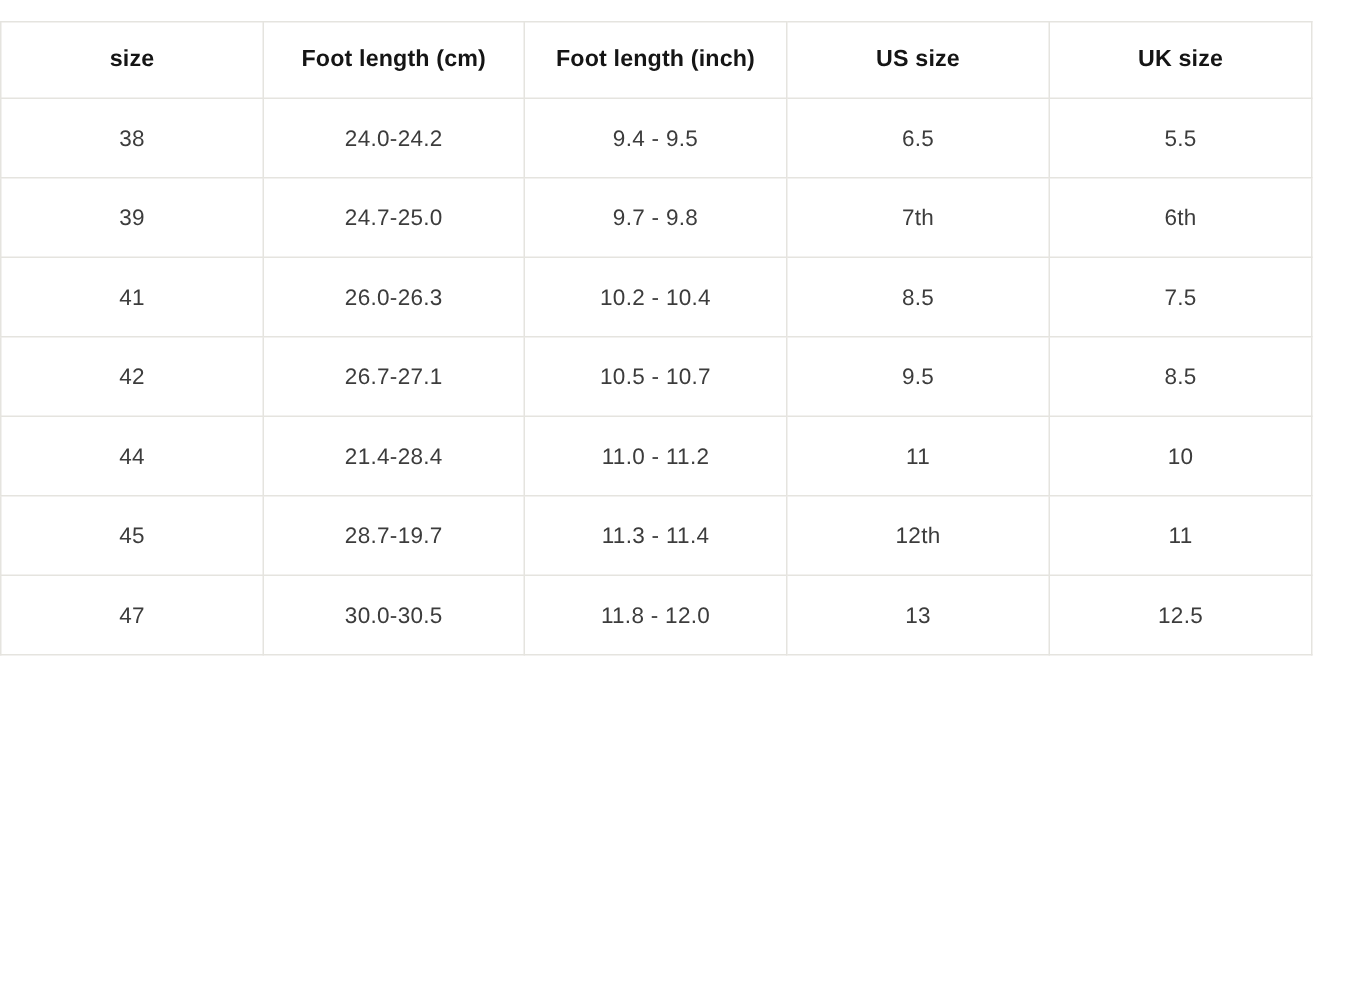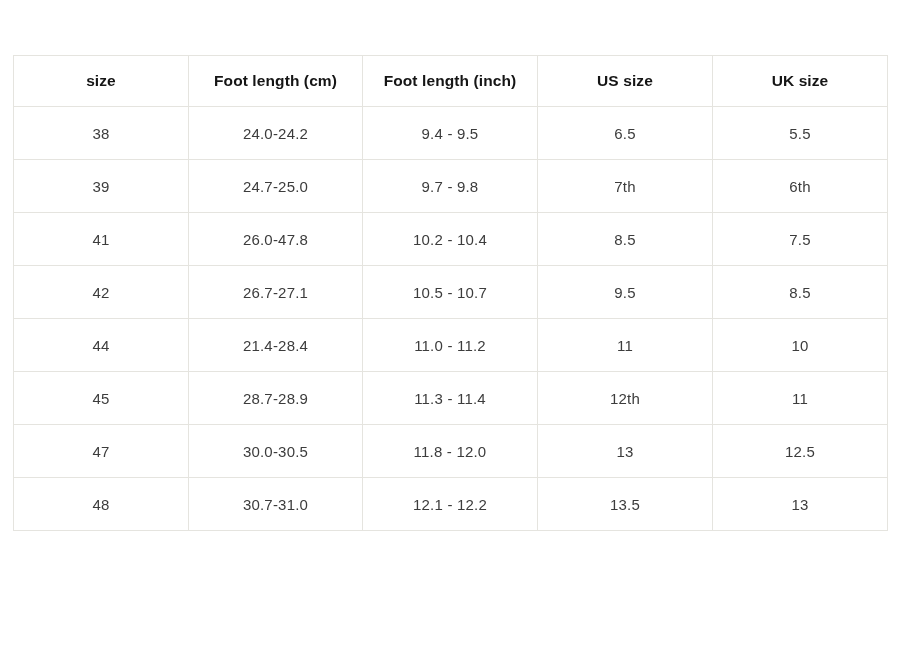--- a/index.html
+++ b/index.html
@@ -9,24 +9,23 @@
   body {
     width: 900px;
     height: 672px;
     background: #ffffff;
     font-family: "Liberation Sans", "DejaVu Sans", sans-serif;
     overflow: hidden;
   }
 
   #size-chart-wrap {
     position: absolute;
-    left: 13px;
+    left: 0;
     top: 14px;
     width: 874px;
-    margin-top: 41px;
   }
 
   table.size-chart {
     border-collapse: collapse;
     table-layout: fixed;
     width: 874px;
     border: 1px solid #e5e4df;
   }
 
   table.size-chart col.c0 { width: 175px; }
@@ -90,55 +89,48 @@
       </tr>
       <tr>
         <td>39</td>
         <td>24.7-25.0</td>
         <td>9.7 - 9.8</td>
         <td>7th</td>
         <td>6th</td>
       </tr>
       <tr>
         <td>41</td>
-        <td>26.0-47.8</td>
+        <td>26.0-26.3</td>
         <td>10.2 - 10.4</td>
         <td>8.5</td>
         <td>7.5</td>
       </tr>
       <tr>
         <td>42</td>
         <td>26.7-27.1</td>
         <td>10.5 - 10.7</td>
         <td>9.5</td>
         <td>8.5</td>
       </tr>
       <tr>
         <td>44</td>
         <td>21.4-28.4</td>
         <td>11.0 - 11.2</td>
         <td>11</td>
         <td>10</td>
       </tr>
       <tr>
         <td>45</td>
-        <td>28.7-28.9</td>
+        <td>28.7-19.7</td>
         <td>11.3 - 11.4</td>
         <td>12th</td>
         <td>11</td>
       </tr>
       <tr>
         <td>47</td>
         <td>30.0-30.5</td>
         <td>11.8 - 12.0</td>
         <td>13</td>
         <td>12.5</td>
       </tr>
-      <tr>
-        <td>48</td>
-        <td>30.7-31.0</td>
-        <td>12.1 - 12.2</td>
-        <td>13.5</td>
-        <td>13</td>
-      </tr>
     </tbody>
   </table>
 </div>
 
 </body></html>

